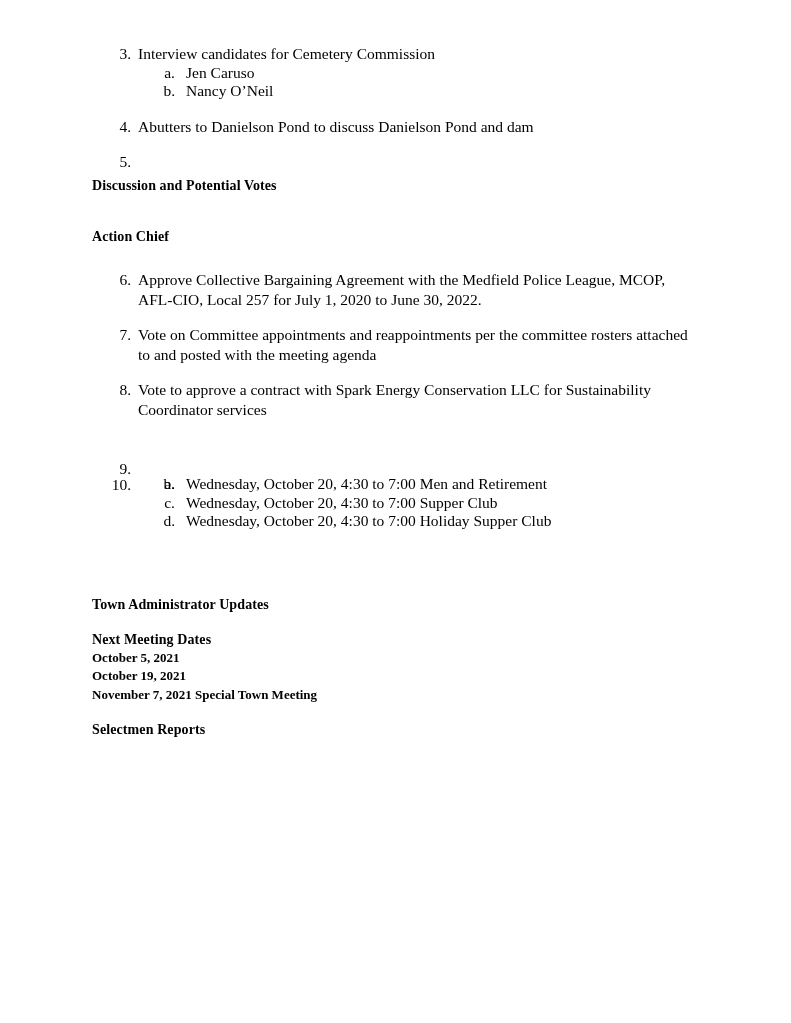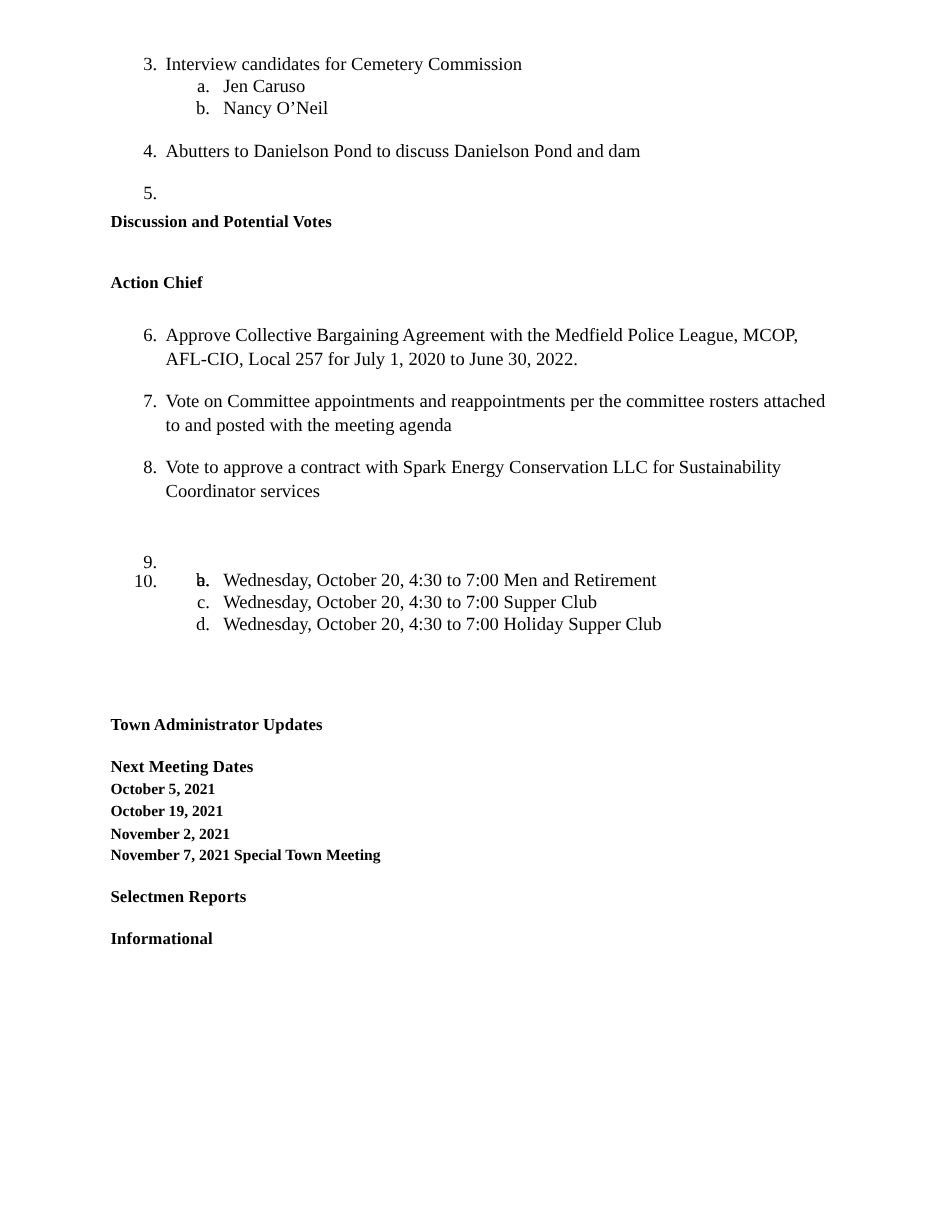--- a/index.html
+++ b/index.html
@@ -181,25 +181,23 @@
 
     <div class="gap-md"></div>
 
     <div class="heading">Town Administrator Updates</div>
 
     <div class="gap-md"></div>
 
     <div class="heading">Next Meeting Dates</div>
     <div class="plain-line">October 5, 2021</div>
     <div class="plain-line">October 19, 2021</div>
-    <div class="plain-line">November 2, 2021</div>
     <div class="plain-line">November 7, 2021 Special Town Meeting</div>
 
     <div class="gap-md"></div>
 
     <div class="heading">Selectmen Reports</div>
 
     <div class="gap-md"></div>
 
-    <div class="heading">Informational</div>
 
   </div>
 </div>
 
 </body></html>

